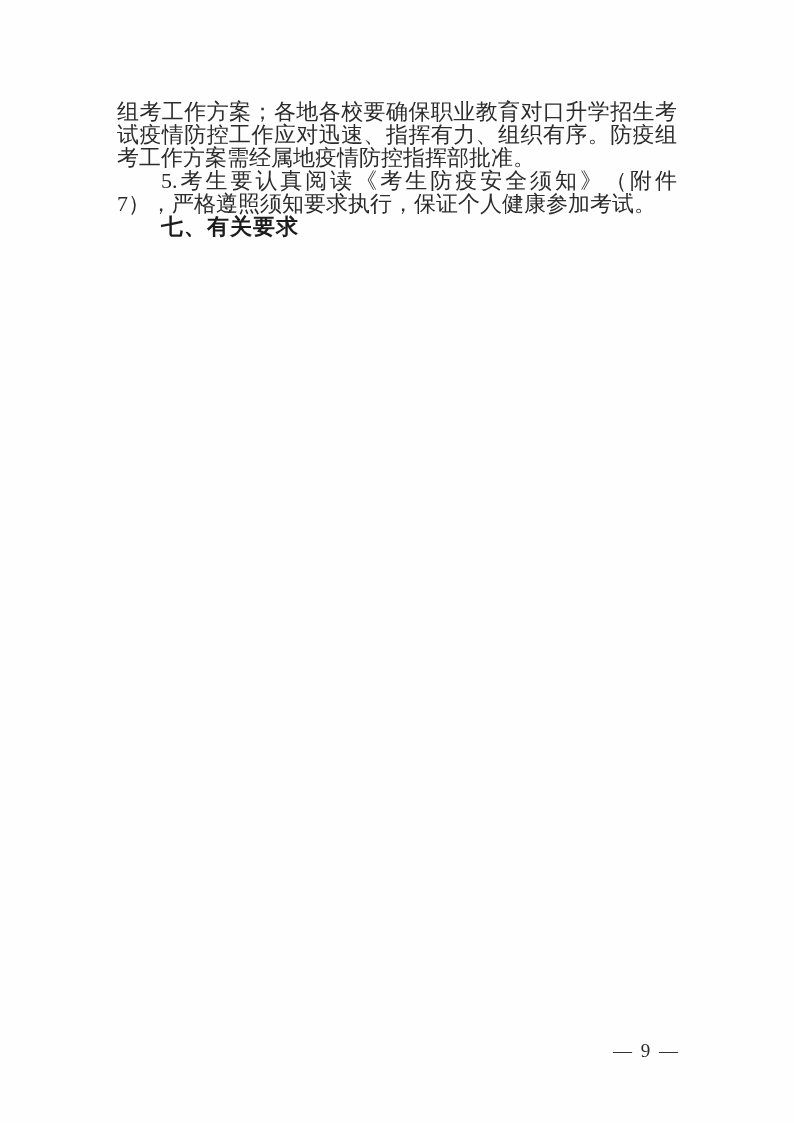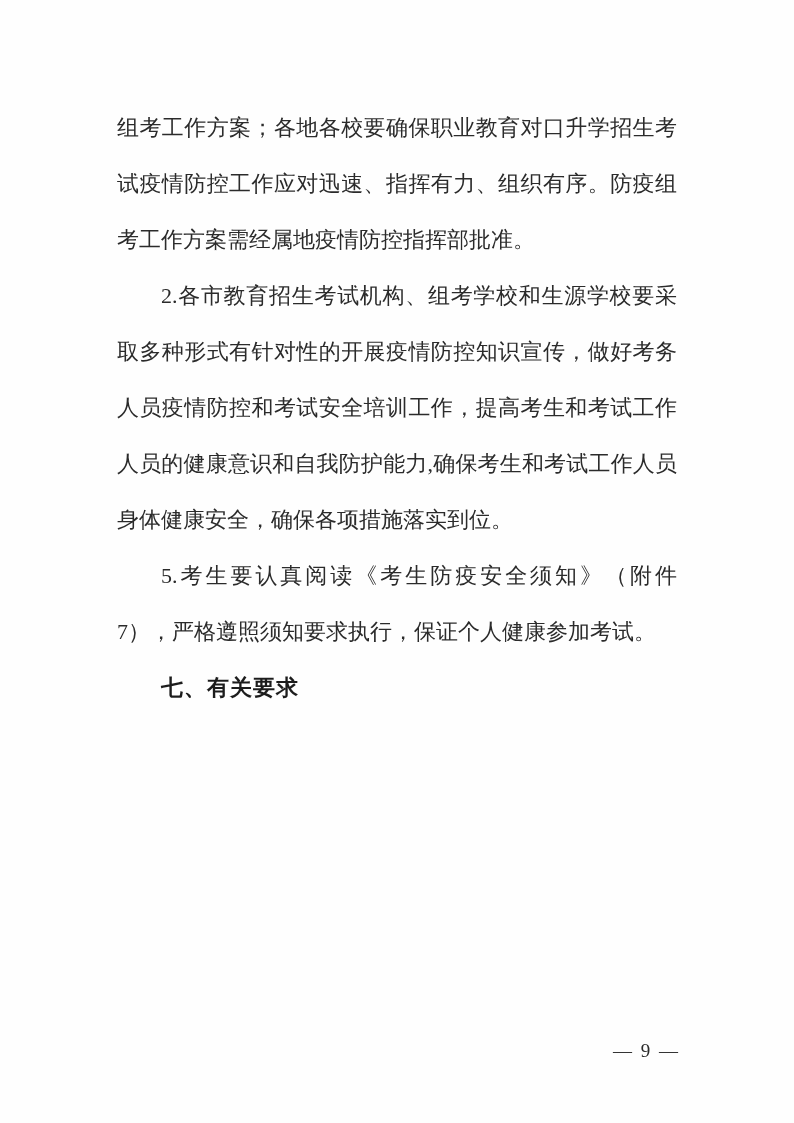--- a/index.html
+++ b/index.html
@@ -15,21 +15,21 @@
     overflow: hidden;
     font-family: "Liberation Serif", "DejaVu Serif", serif;
     color: #2b2b2b;
   }
   .content {
     position: absolute;
     left: 117px;
     top: 100px;
     width: 560px;
     font-size: 22px;
-    line-height: 56px;
+    line-height: 23px;
     text-align: justify;
     text-justify: inter-ideograph;
   }
   .para {
     margin: 0;
     text-indent: 2em;
   }
   .para-continuation {
     margin: 0;
     text-indent: 0;
@@ -52,19 +52,18 @@
     letter-spacing: 2px;
     font-family: "Liberation Serif", "DejaVu Serif", serif;
   }
 </style>
 </head>
 <body>
 
 <div class="page">
   <div class="content">
     <p class="para-continuation">组考工作方案；各地各校要确保职业教育对口升学招生考试疫情防控工作应对迅速、指挥有力、组织有序。防疫组考工作方案需经属地疫情防控指挥部批准。</p>
-    <p class="para">2.各市教育招生考试机构、组考学校和生源学校要采取多种形式有针对性的开展疫情防控知识宣传，做好考务人员疫情防控和考试安全培训工作，提高考生和考试工作人员的健康意识和自我防护能力,确保考生和考试工作人员身体健康安全，确保各项措施落实到位。</p>
     <p class="para">5.考生要认真阅读《考生防疫安全须知》（附件 7），严格遵照须知要求执行，保证个人健康参加考试。</p>
     <p class="section-heading">七、有关要求</p>
   </div>
 
   <div class="page-footer">— 9 —</div>
 </div>
 
 </body></html>

